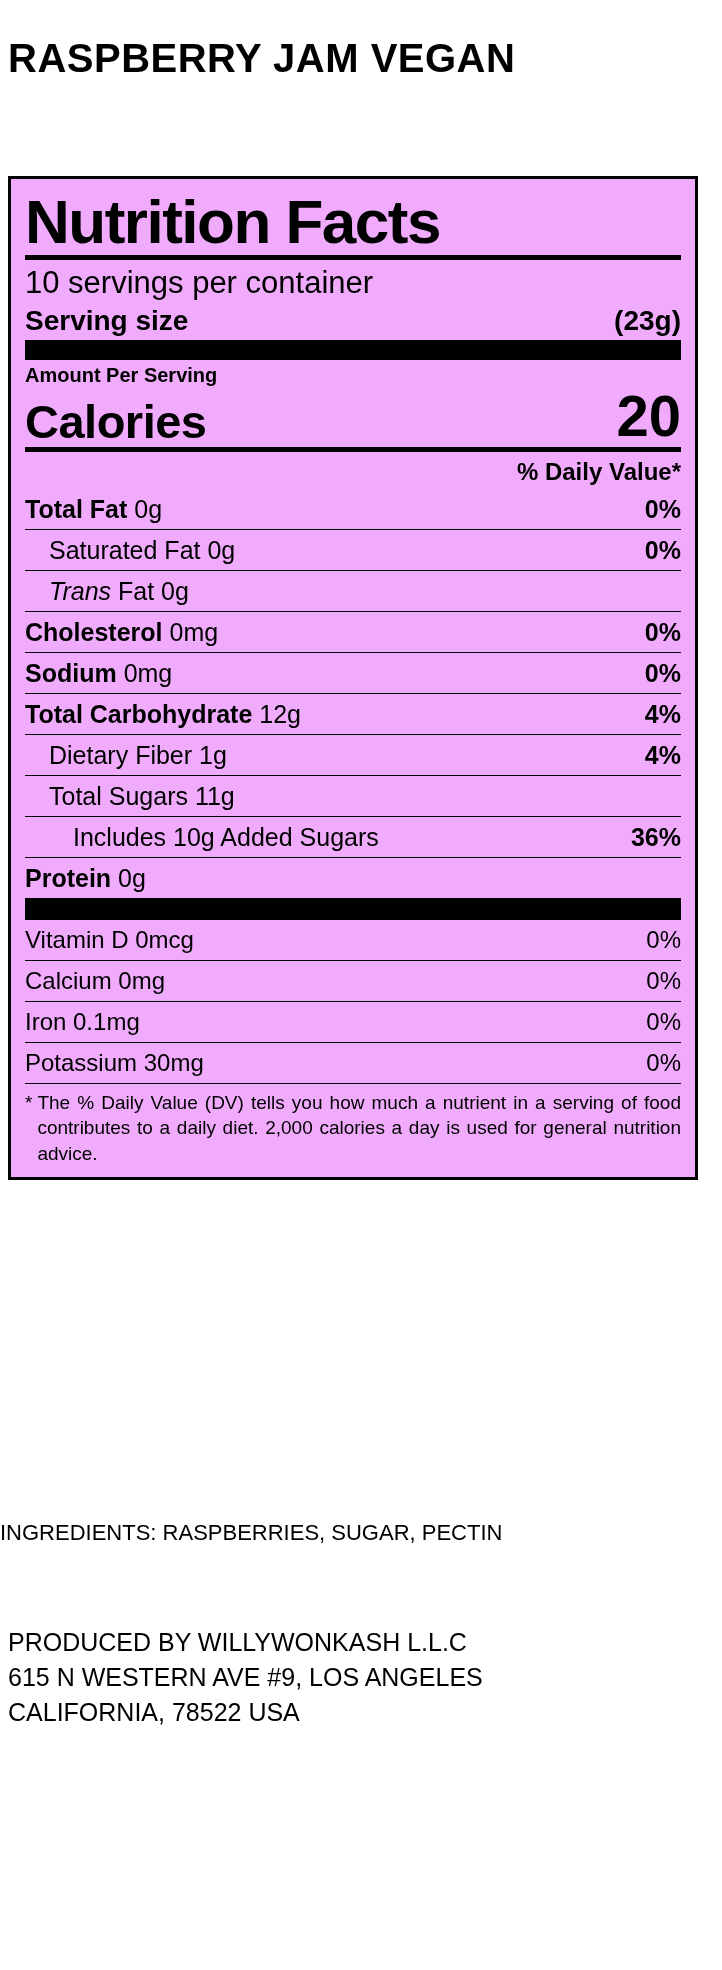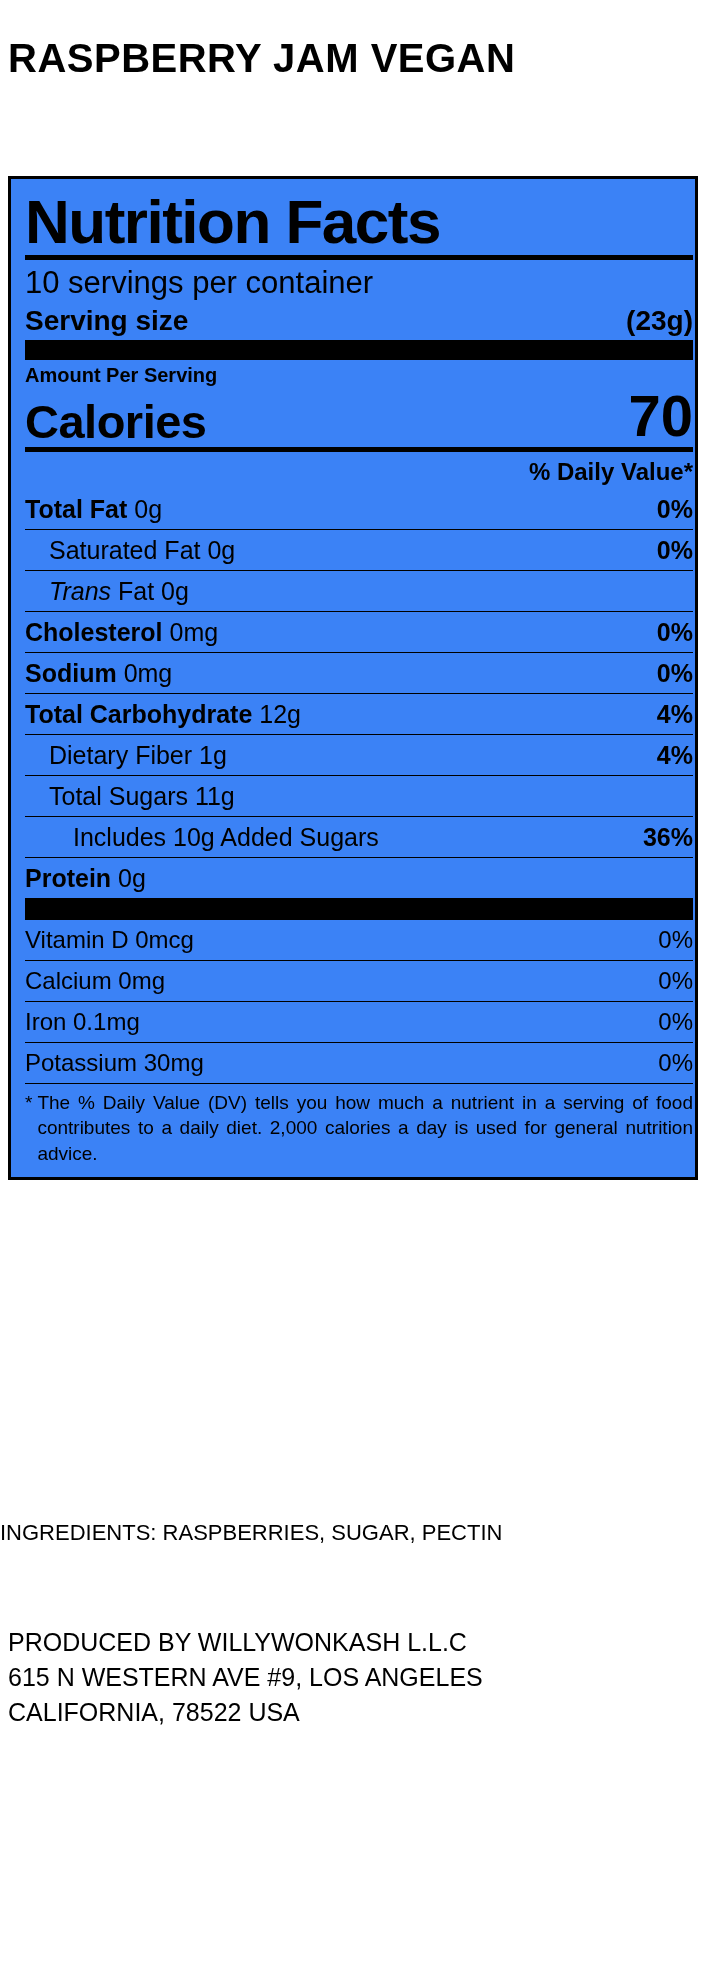--- a/index.html
+++ b/index.html
@@ -32,22 +32,22 @@
   }
 
   
   .nf-panel {
     position: absolute;
     left: 8px;
     top: 176px;
     width: 690px;
     box-sizing: border-box;
     border: 3px solid #000;
-    padding: 8px 2px 10px 14px;
-    background: #3b82f6;
+    padding: 8px 14px 10px 14px;
+    background: #f0abfc;
   }
   .nf-title {
     font-size: 62px;
     font-weight: bold;
     letter-spacing: -1.5px;
     line-height: 1.0;
     margin: 4px 0 2px 0;
     white-space: nowrap;
   }
   .rule-med  { border-bottom: 5px solid #000; }
@@ -172,21 +172,21 @@
       <span>Serving size</span>
       <span>(23g)</span>
     </div>
 
     <div class="rule-thick"></div>
 
     <div class="amount-per">Amount Per Serving</div>
 
     <div class="calories-row">
       <span class="calories-label">Calories</span>
-      <span class="calories-value">70</span>
+      <span class="calories-value">20</span>
     </div>
 
     <div class="rule-med"></div>
 
     <div class="dv-head">% Daily Value*</div>
 
     <div class="nut-row">
       <span class="nm"><b>Total Fat</b> <span>0g</span></span>
       <span class="pct">0%</span>
     </div>

